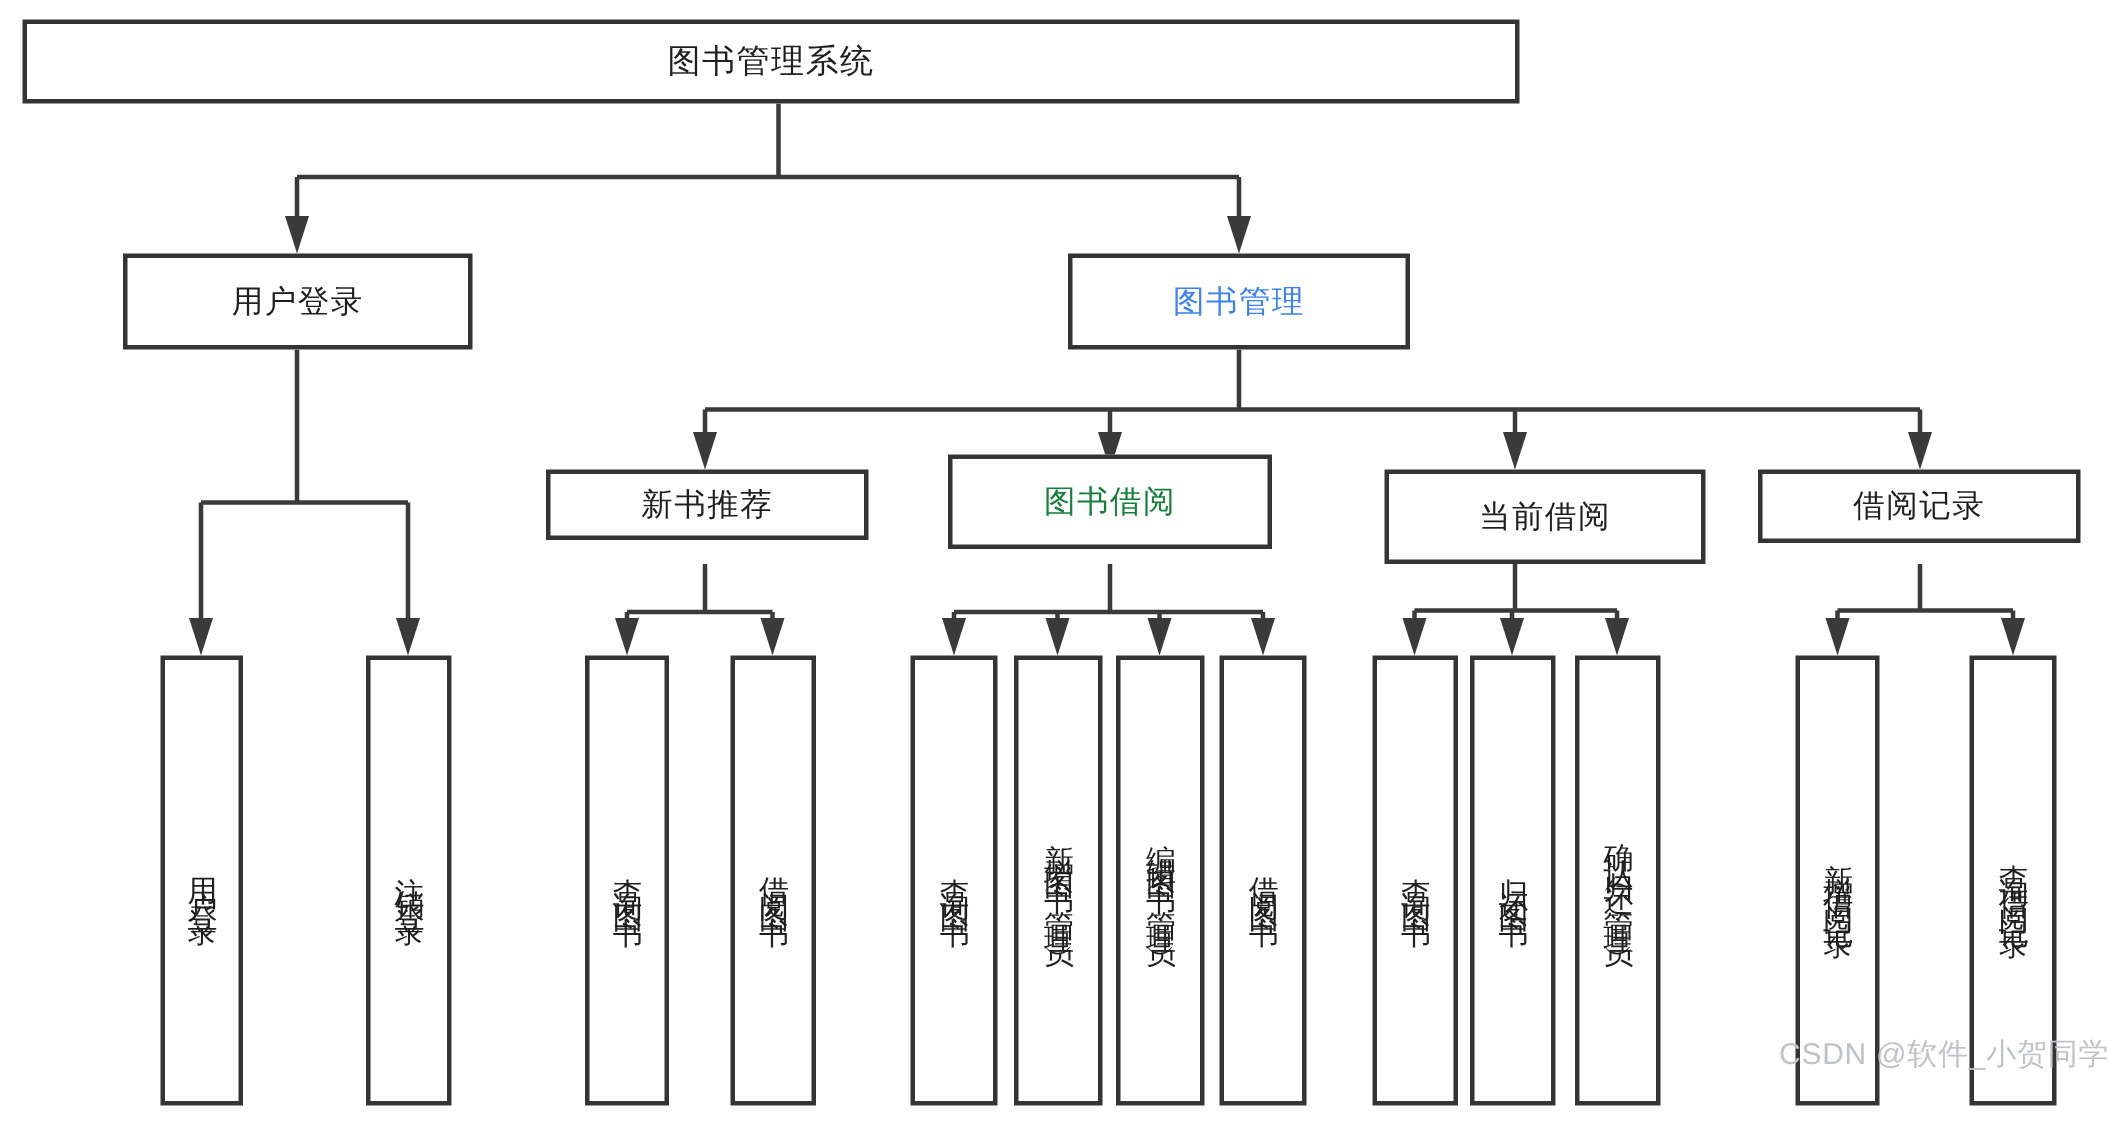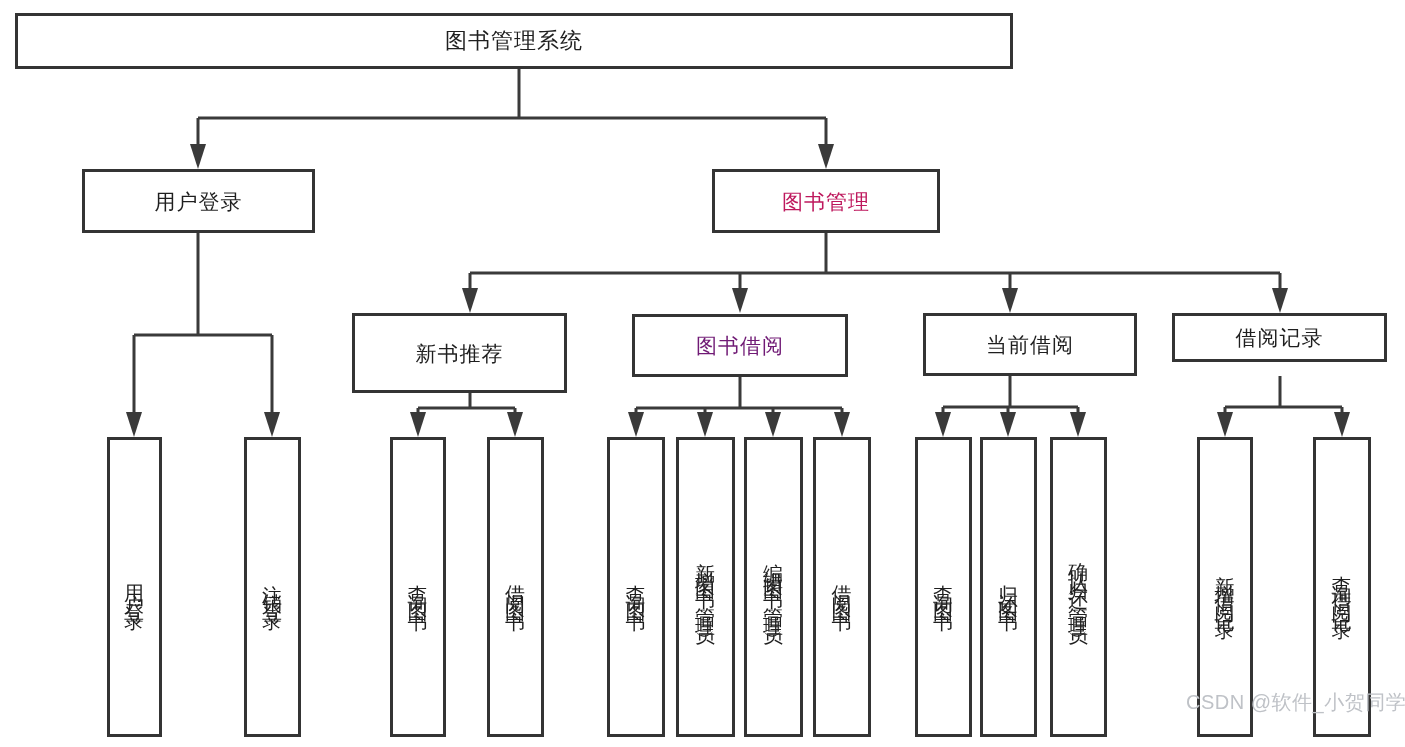--- a/index.html
+++ b/index.html
@@ -77,23 +77,23 @@
       <polygon points="935,412 951,412 943,437" fill="#3a3a3a"></polygon>
       <polygon points="1000,412 1016,412 1008,437" fill="#3a3a3a"></polygon>
       <polygon points="1070,412 1086,412 1078,437" fill="#3a3a3a"></polygon>
       <path d="M 1280 376 L 1280 407 M 1225 407 L 1342 407 M 1225 407 L 1225 418 M 1342 407 L 1342 418" fill="none" stroke="#3a3a3a" stroke-width="3"></path>
       <polygon points="1217,412 1233,412 1225,437" fill="#3a3a3a"></polygon>
       <polygon points="1334,412 1350,412 1342,437" fill="#3a3a3a"></polygon>
     </svg>
   <div class="watermark" style="left: 1186px; top: 689px; color: rgb(191, 194, 199);">CSDN @软件_小贺同学</div>
 <div class="node horizontal root" style="left: 15px; top: 13px; width: 998px; height: 56px; border-color: rgb(52, 52, 52); background: rgb(255, 255, 255); color: rgb(31, 31, 31);">图书管理系统</div>
     <div class="node horizontal" style="left: 82px; top: 169px; width: 233px; height: 64px; border-color: rgb(52, 52, 52); background: rgb(255, 255, 255); color: rgb(31, 31, 31);">用户登录</div>
-    <div class="node horizontal" style="left: 712px; top: 169px; width: 228px; height: 64px; border-color: rgb(52, 52, 52); background: rgb(255, 255, 255); color: #be185d;">图书管理</div>
-    <div class="node horizontal" style="left: 352px; top: 313px; width: 215px; height: 80px; border-color: rgb(52, 52, 52); background: rgb(255, 255, 255); color: rgb(31, 31, 31);">新书推荐</div>
-    <div class="node horizontal" style="left: 632px; top: 314px; width: 216px; height: 63px; border-color: rgb(52, 52, 52); background: rgb(255, 255, 255); color: #701a75;">图书借阅</div>
+    <div class="node horizontal" style="left: 712px; top: 169px; width: 228px; height: 64px; border-color: rgb(52, 52, 52); background: rgb(255, 255, 255); color: #3b82f6;">图书管理</div>
+    <div class="node horizontal" style="left: 364px; top: 313px; width: 215px; height: 47px; border-color: rgb(52, 52, 52); background: rgb(255, 255, 255); color: rgb(31, 31, 31);">新书推荐</div>
+    <div class="node horizontal" style="left: 632px; top: 303px; width: 216px; height: 63px; border-color: rgb(52, 52, 52); background: rgb(255, 255, 255); color: #15803d;">图书借阅</div>
     <div class="node horizontal" style="left: 903px; top: 313px; width: 214px; height: 63px; border-color: rgb(52, 52, 52); background: rgb(255, 255, 255); color: rgb(31, 31, 31); margin-left: 20px;">当前借阅</div>
     <div class="node horizontal" style="left: 1172px; top: 313px; width: 215px; height: 49px; border-color: rgb(52, 52, 52); background: rgb(255, 255, 255); color: rgb(31, 31, 31);">借阅记录</div>
     <div class="node vertical" style="left: 107px; top: 437px; width: 55px; height: 300px; border-color: rgb(52, 52, 52); background: rgb(255, 255, 255); color: rgb(31, 31, 31);">用户登录</div>
     <div class="node vertical" style="left: 244px; top: 437px; width: 57px; height: 300px; border-color: rgb(52, 52, 52); background: rgb(255, 255, 255); color: rgb(31, 31, 31);">注销登录</div>
     <div class="node vertical" style="left: 390px; top: 437px; width: 56px; height: 300px; border-color: rgb(52, 52, 52); background: rgb(255, 255, 255); color: rgb(31, 31, 31);">查询图书</div>
     <div class="node vertical" style="left: 487px; top: 437px; width: 57px; height: 300px; border-color: rgb(52, 52, 52); background: rgb(255, 255, 255); color: rgb(31, 31, 31);">借阅图书</div>
     <div class="node vertical" style="left: 607px; top: 437px; width: 58px; height: 300px; border-color: rgb(52, 52, 52); background: rgb(255, 255, 255); color: rgb(31, 31, 31);">查询图书</div>
     <div class="node vertical" style="left: 676px; top: 437px; width: 59px; height: 300px; border-color: rgb(52, 52, 52); background: rgb(255, 255, 255); color: rgb(31, 31, 31);">新增图书（管理员）</div>
     <div class="node vertical" style="left: 744px; top: 437px; width: 59px; height: 300px; border-color: rgb(52, 52, 52); background: rgb(255, 255, 255); color: rgb(31, 31, 31);">编辑图书（管理员）</div>
     <div class="node vertical" style="left: 813px; top: 437px; width: 58px; height: 300px; border-color: rgb(52, 52, 52); background: rgb(255, 255, 255); color: rgb(31, 31, 31);">借阅图书</div>

